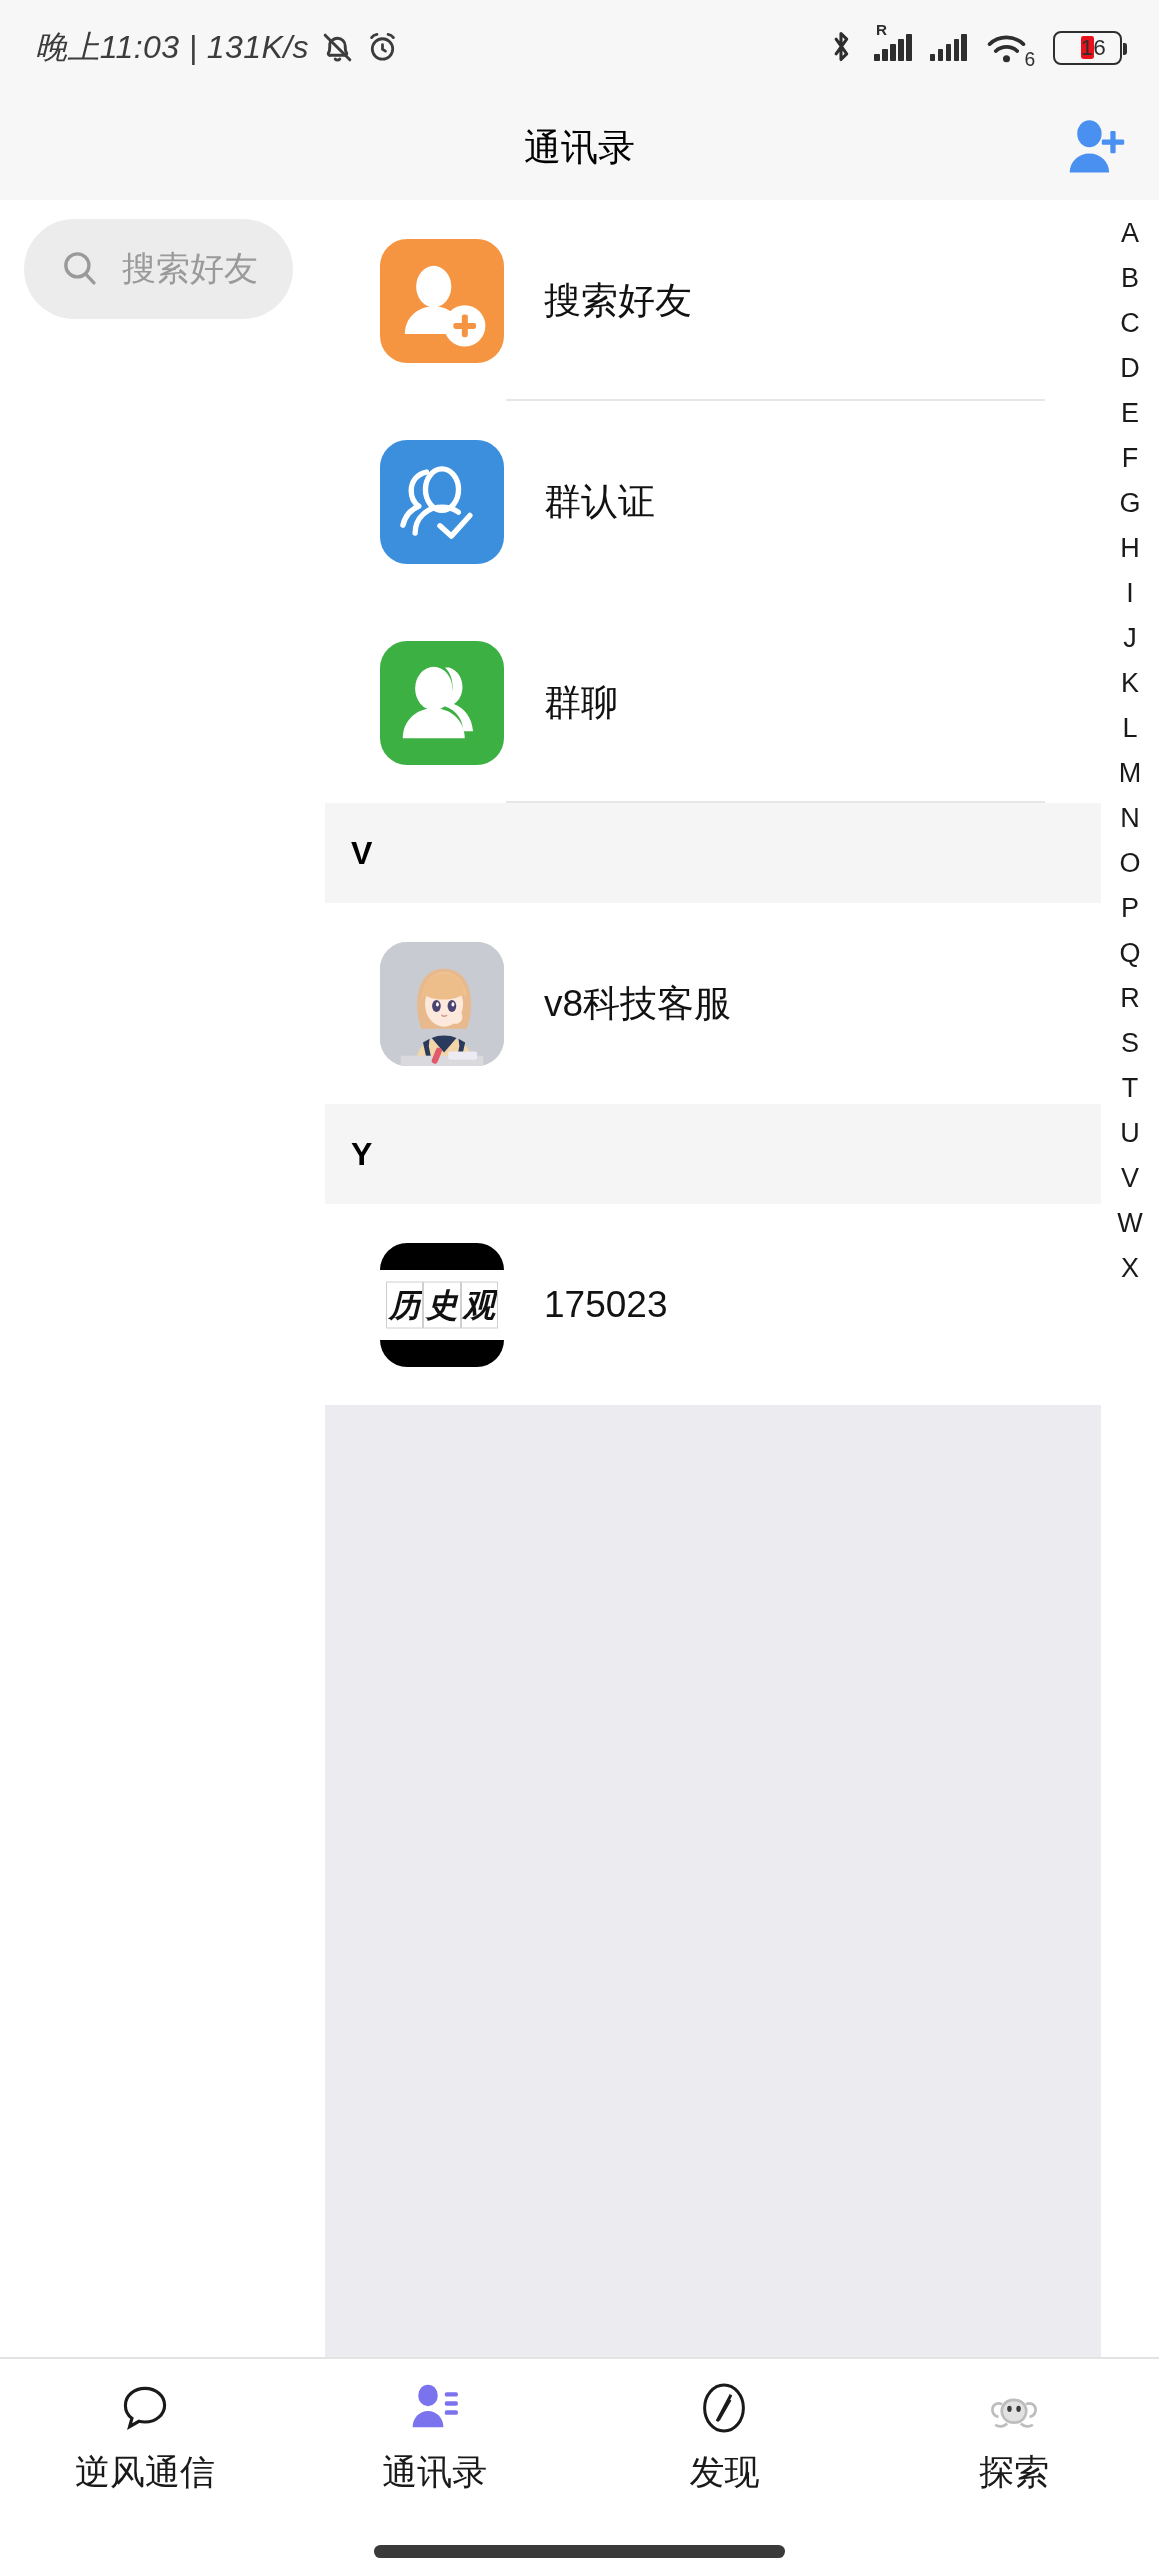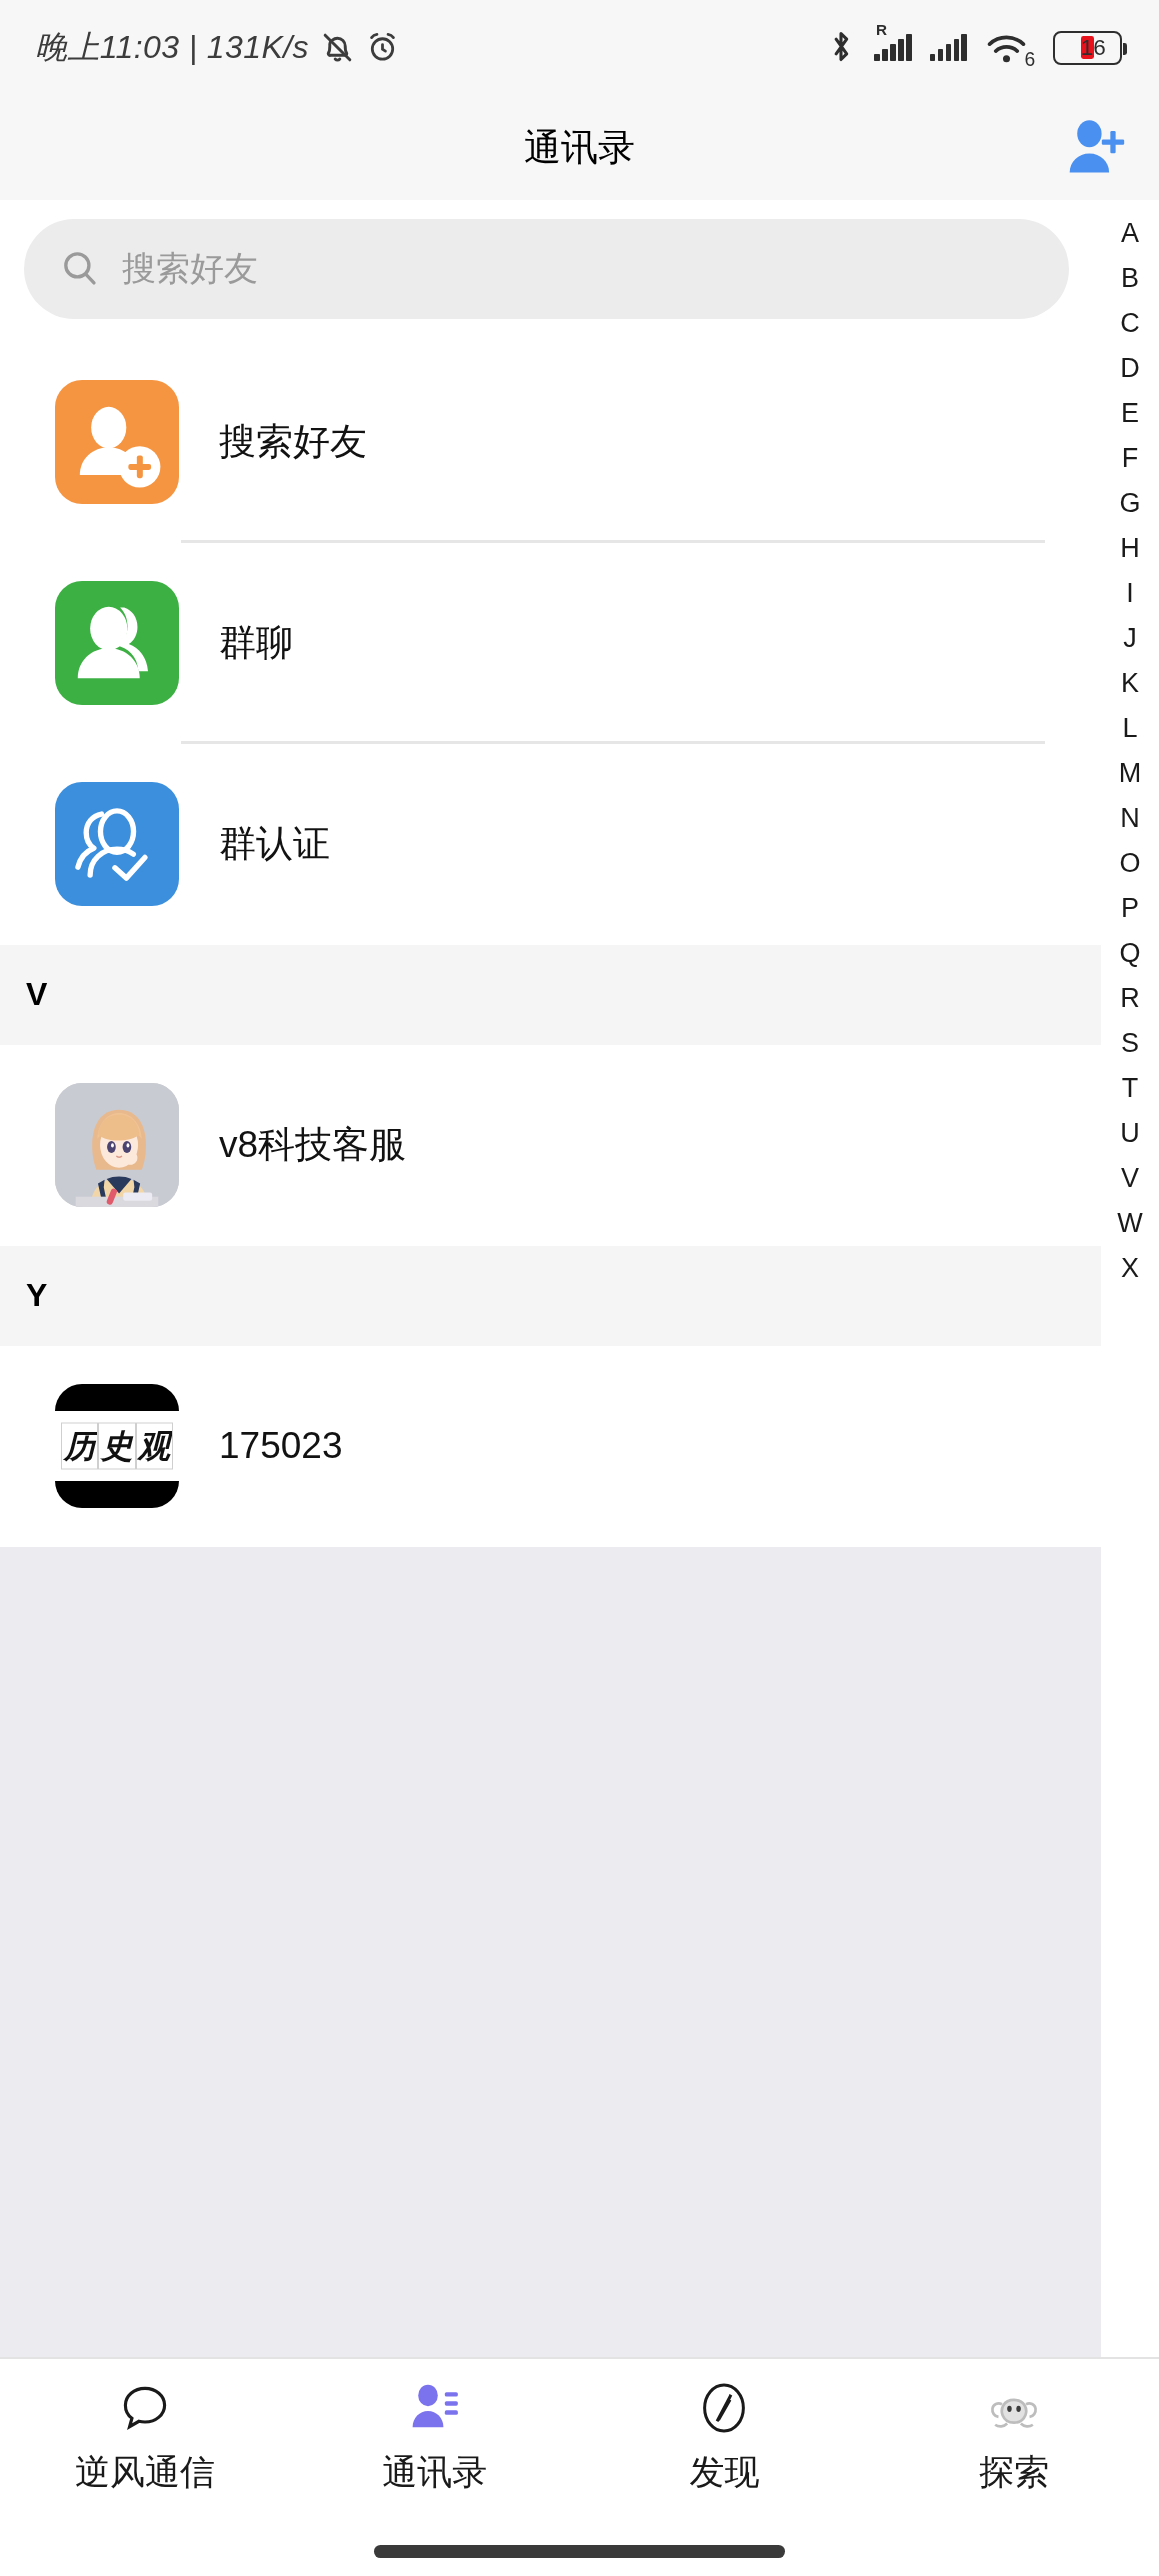--- a/index.html
+++ b/index.html
@@ -67,21 +67,21 @@
   }
   .header-title { font-size:37px; color:#000; }
   .header-action {
     position:absolute; right:32px; top:50%; transform:translateY(-50%);
     width:64px; height:64px; display:flex; align-items:center; justify-content:center;
   }
 
   
   .body { flex:1 1 auto; display:flex; min-height:0; background:#ebebf0; position:relative; }
 
-  .listcol { flex:1 1 auto; display:flex; flex-direction:column; min-width:0; background:#ebebf0; }
+  .listcol { flex:1 1 auto; display:flex; flex-direction:row; min-width:0; background:#ebebf0; }
 
   .searchwrap { background:#ffffff; padding:19.3px 32px 22.5px 24px; flex:0 0 auto; }
   .searchbar {
     height:100px; background:#ececec; border-radius:50px;
     display:flex; align-items:center; padding:0 35px; gap:21px;
   }
   .search-ph { font-size:34px; color:#9a9a9a; }
 
   .scroll { background:#ebebf0; flex:1 1 auto; overflow:hidden; }
   .whitewrap { background:#ffffff; }
@@ -255,41 +255,41 @@
                 <circle cx="41" cy="42" r="10" fill="#ffffff"></circle>
                 <rect x="39.6" y="36.5" width="2.9" height="11" rx="1" fill="#f59542"></rect>
                 <rect x="35.5" y="40.6" width="11" height="2.9" rx="1" fill="#f59542"></rect>
               </svg>
             </span>
             <span class="label">搜索好友</span>
             <span class="divider"></span>
           </div>
 
           <div class="row">
+            <span class="avatar" style="background:#3b8fdd;">
+              <svg width="124" height="124" viewBox="0 0 60 60" fill="none" stroke="#ffffff" stroke-width="2.6" stroke-linecap="round" stroke-linejoin="round">
+                <ellipse cx="30" cy="24" rx="8" ry="10"></ellipse>
+                <path d="M17 45c0-7.4 5.8-12.5 13-12.5 3 0 5.7.9 7.9 2.4"></path>
+                <path d="M22.5 15.5c-4.4.8-7.4 4.4-7.4 9 0 3.2 1.4 5.9 3.7 7.5-3.9 1.5-6.7 4.9-7.7 9.2"></path>
+                <path d="M29 41.5l5.5 5 9-10"></path>
+              </svg>
+            </span>
+            <span class="label">群认证</span>
+          </div>
+
+          <div class="row">
             <span class="avatar" style="background:#3cb043;">
               <svg width="124" height="124" viewBox="0 0 60 60" fill="#ffffff">
                 <ellipse cx="26" cy="23" rx="9" ry="10.5"></ellipse>
                 <path d="M11 47c0-8.6 6.7-14.5 15-14.5S41 38.4 41 47z"></path>
                 <path d="M33.5 12.8c4 1.3 6.4 5 6.4 9.4 0 3.6-1.6 6.6-4.2 8.3 5.2 1.8 8.8 6.6 9.3 13.2h-4.6c-.6-7.4-5-11.5-11-12.6 3.5-1.6 5.7-4.9 5.7-9 0-3.7-1.2-7-3.6-9.3z"></path>
               </svg>
             </span>
             <span class="label">群聊</span>
             <span class="divider"></span>
-          </div>
-
-          <div class="row">
-            <span class="avatar" style="background:#3b8fdd;">
-              <svg width="124" height="124" viewBox="0 0 60 60" fill="none" stroke="#ffffff" stroke-width="2.6" stroke-linecap="round" stroke-linejoin="round">
-                <ellipse cx="30" cy="24" rx="8" ry="10"></ellipse>
-                <path d="M17 45c0-7.4 5.8-12.5 13-12.5 3 0 5.7.9 7.9 2.4"></path>
-                <path d="M22.5 15.5c-4.4.8-7.4 4.4-7.4 9 0 3.2 1.4 5.9 3.7 7.5-3.9 1.5-6.7 4.9-7.7 9.2"></path>
-                <path d="M29 41.5l5.5 5 9-10"></path>
-              </svg>
-            </span>
-            <span class="label">群认证</span>
           </div>
 
           <div class="section">V</div>
           <div class="row">
             <span class="avatar av-anime">
               <svg viewBox="0 0 60 60">
                 <rect width="60" height="60" fill="#c9cbd2"></rect>
 
                 <path d="M18 30c0-10 4.5-17 13-17s13 7 13 17c0 6-1 9-2 12H20c-1-3-2-6-2-12z" fill="#e8b98d"></path>
 

